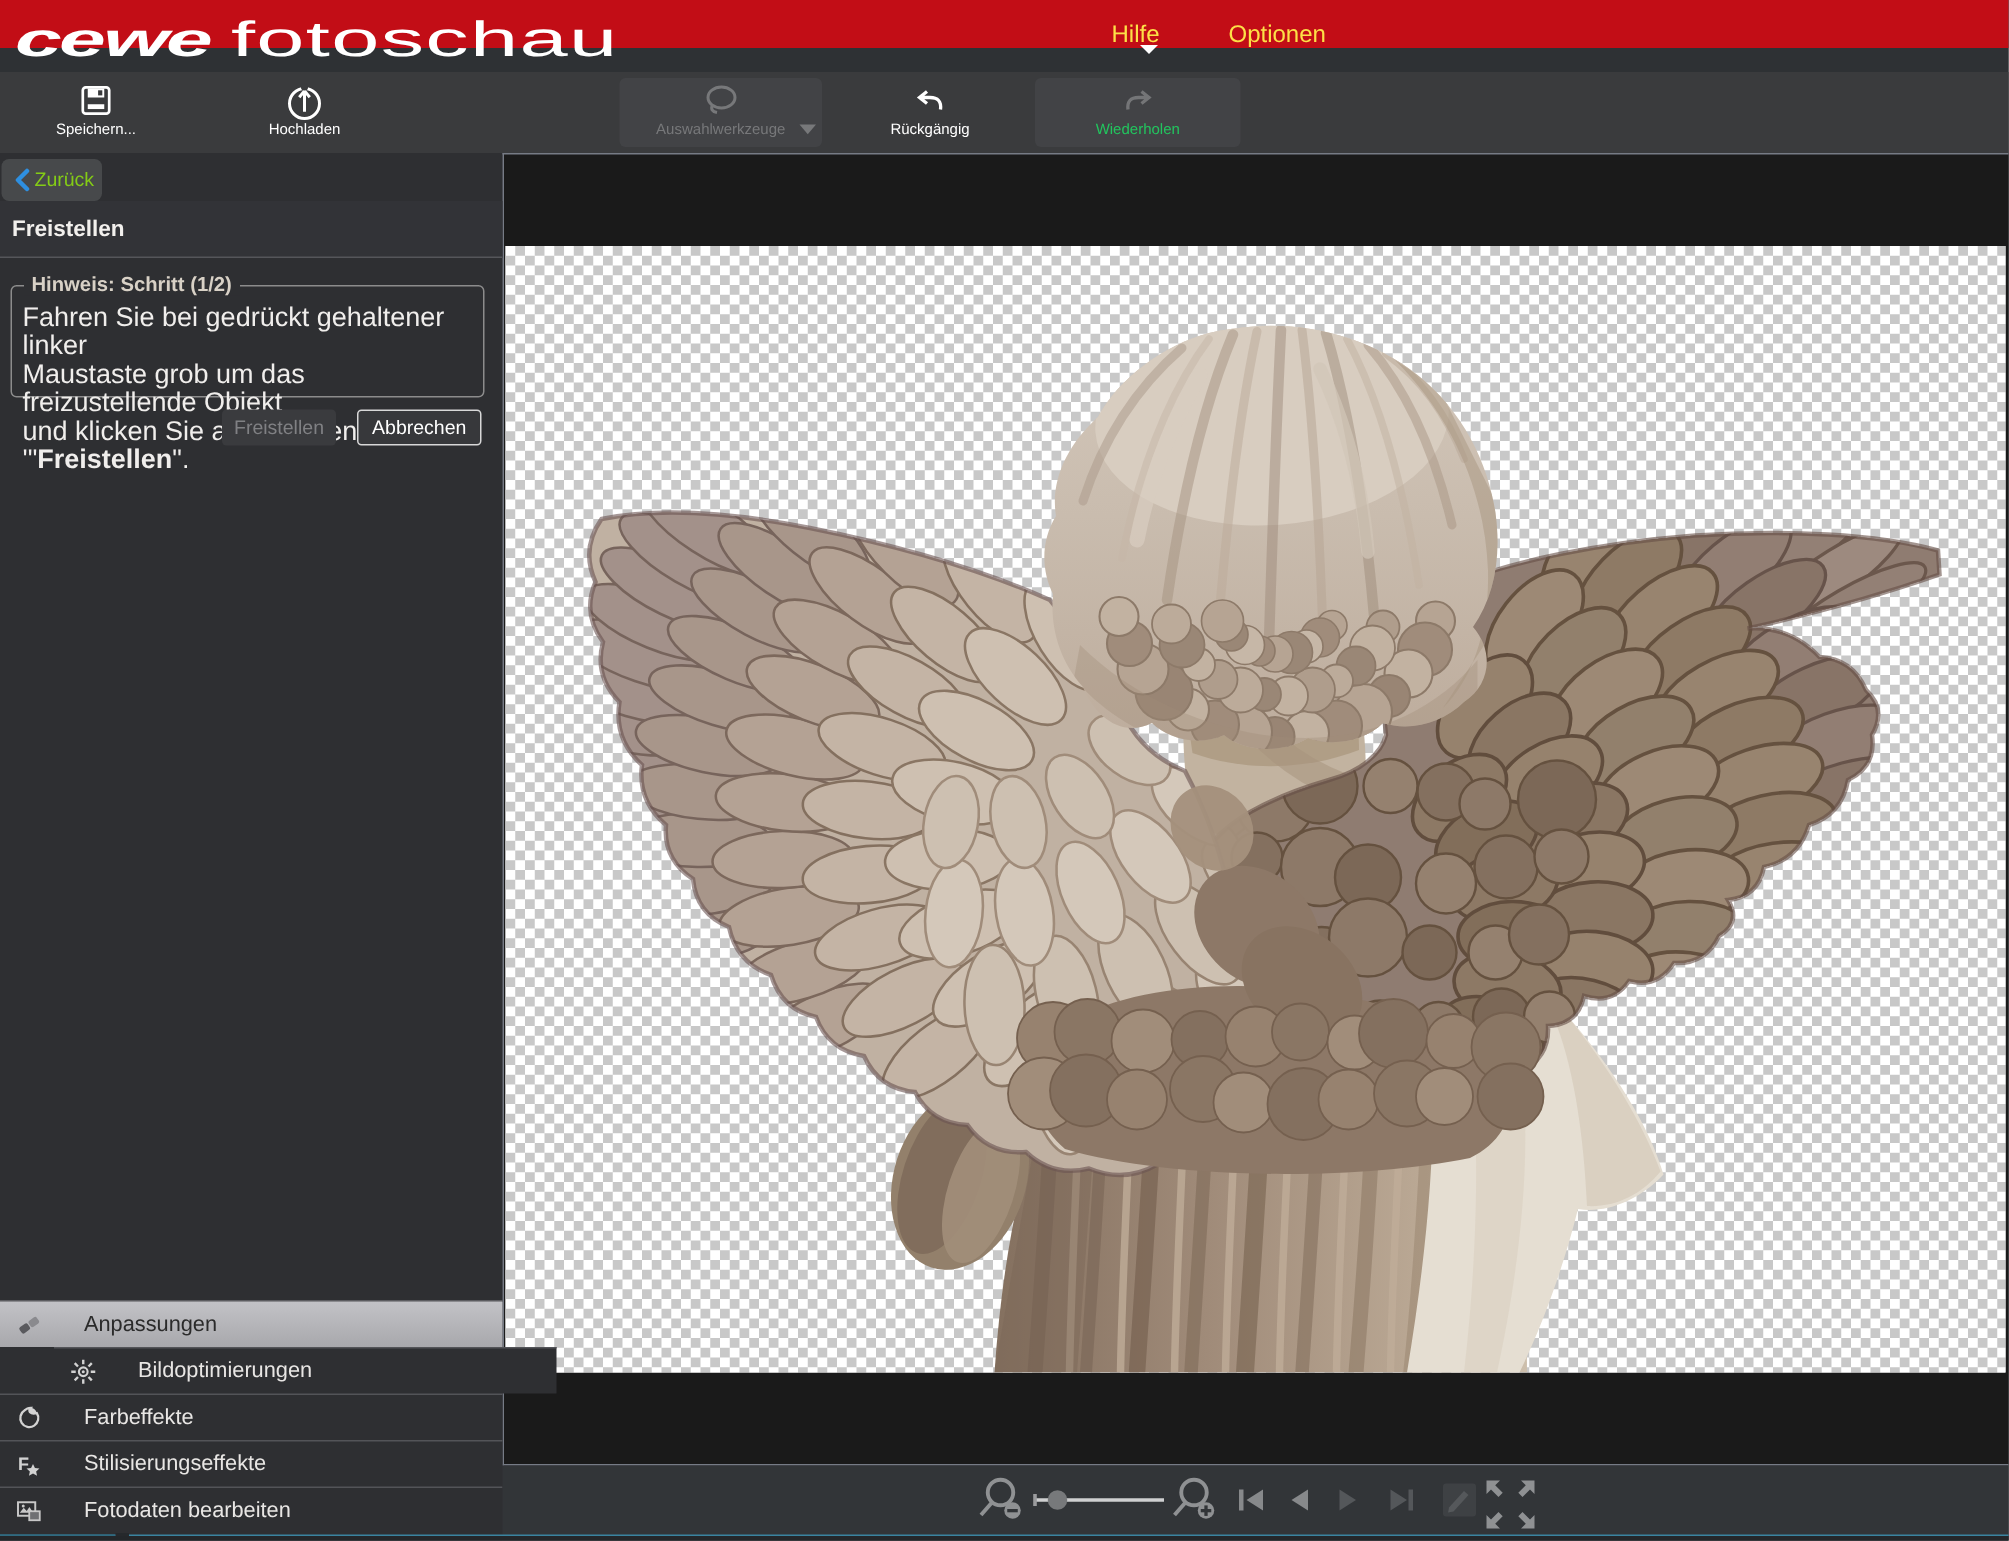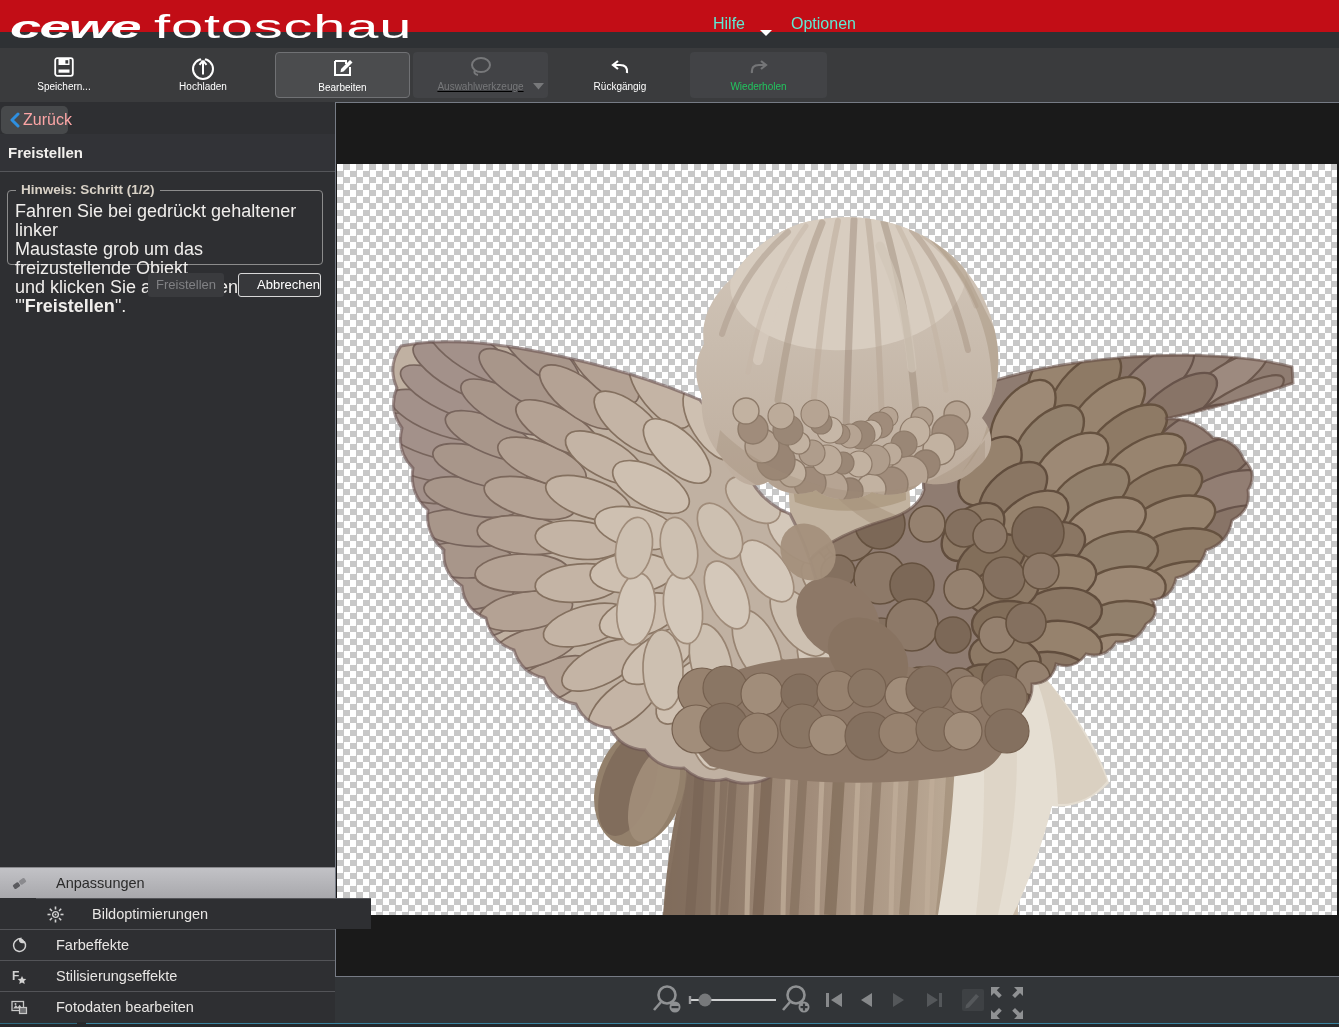--- a/index.html
+++ b/index.html
@@ -1,37 +1,37 @@
 <!DOCTYPE html>
 <html><head><meta charset="utf-8">
 <style>
   * { margin:0; padding:0; box-sizing:border-box; }
   html,body { width:1339px; height:1027px; overflow:hidden; background:#2e3134;
     font-family:"Liberation Sans", sans-serif; }
   .red { position:absolute; left:0; top:0; width:1339px; height:32px; background:#c20d16; }
   .logo { position:absolute; left:10px; top:7px; color:#fff; font-size:34px; transform:scaleX(1.75); transform-origin:0 50%; }
   .logo .cewe { font-style:italic; font-weight:bold; letter-spacing:-1px; font-size:32px; }
   .logo .foto { font-weight:400; letter-spacing:0.5px; margin-left:8px; font-size:33px; }
-  .menu { position:absolute; top:0; height:48px; color:#5eead4; font-size:16px; line-height:48px; }
+  .menu { position:absolute; top:0; height:48px; color:#fde047; font-size:16px; line-height:48px;margin-left:28px; }
   .toolbar { position:absolute; left:0; top:48px; width:1339px; height:54px; background:#3a3b3d; }
   .tbtn { position:absolute; top:4px; height:46px; border-radius:4px; text-align:center; }
   .tbtn .ic { height:26px; margin-top:3px; }
   .tbtn .lb { font-size:10px; color:#fff; margin-top:0; }
   .sidebar { position:absolute; left:0; top:102px; width:335px; height:925px; background:#2e2f32; }
   .canvas { position:absolute; left:335px; top:102px; width:1004px; height:875px;
       background:#1a1a1a; border:1px solid #767b85; border-right:none; }
   .checker { position:absolute; left:337px; top:164px; width:1000px; height:751px;
       background:#fff;
       background-image: conic-gradient(#c8c8c8 25%, #ffffff 0 50%, #c8c8c8 0 75%, #ffffff 0);
       background-size:13px 13px; }
   .bottombar { position:absolute; left:335px; top:977px; width:1004px; height:50px; background:#323538; }
   .bluebar { position:absolute; left:0; top:1022.5px; width:1339px; height:1.6px; background:#3a84a0; }
   .botdark { position:absolute; left:0; top:1024px; width:1339px; height:3px; background:#24272a; }
   .zurueck { position:absolute; left:1px; top:106px; width:67px; height:28px; background:#47494b;
-      border-radius:5px; color:#fca5a5; font-size:16px; line-height:28px; text-align:left; padding-left:22px; }
+      border-radius:5px; color:#84cc16; font-size:13px; line-height:28px; text-align:left; padding-left:22px; }
   .panelhead { position:absolute; left:0; top:134px; width:335px; height:38px; background:#323337;
       border-bottom:1px solid #55565a; color:#f2f0ed; font-weight:bold; font-size:15px; line-height:38px; padding-left:8px; }
   .hintbox { position:absolute; left:7px; top:190px; width:316px; height:75px;
       border:1px solid #8c8c8c; border-radius:4px; }
   .hintlegend { position:absolute; left:16px; top:182px; background:#2e2f32; padding:0 5px;
       color:#d8d1c6; font-weight:bold; font-size:13.5px; }
   .hinttext { position:absolute; left:15px; top:202px; width:300px; color:#f0eeec; font-size:18px; line-height:19px; }
   .btn { position:absolute; top:273px; height:24px; border-radius:3px; font-size:13px; text-align:center; line-height:24px; }
   .rows { position:absolute; left:0; top:867px; width:335px; }
   .row { position:absolute; left:0; width:335px; height:31px; color:#e8e6e4; font-size:14.5px;
@@ -41,28 +41,21 @@
 <body>
 <div class="red">
   <div class="logo"><span class="cewe">cewe</span><span class="foto">fotoschau</span></div>
   <div class="menu" style="left:713px;">Hilfe</div>
   <div class="menu" style="left:791px;">Optionen</div>
   <svg style="position:absolute;left:758px;top:28px" width="16" height="10">
       <path d="M2,2 L8,8 L14,2 Z" fill="#fff"></path>
     </svg>
 </div>
 <div class="toolbar">
-  <div class="tbtn" style="left:275px;width:135px;background:#4b4c4e;border:1px solid #707174;">
-    <div class="ic"><svg width="24" height="24" viewBox="0 0 24 24">
-          <path d="M4,5 h11 v3 M4,5 v14 h15 v-8" stroke="#fff" stroke-width="2" fill="none"></path>
-          <path d="M10,13 L19,4 l2.5,2.5 L12.5,15.5 L9.5,16.2 Z" fill="#fff"></path>
-        </svg></div>
-    <div class="lb">Bearbeiten</div>
-  </div>
-  <div class="tbtn" style="left:413px;width:135px;background:#424346;text-decoration:underline;">
+  <div class="tbtn" style="left:413px;width:135px;background:#424346;">
     <div class="ic"><svg width="26" height="24" viewBox="0 0 26 24">
           <ellipse cx="13" cy="10" rx="9" ry="7" fill="none" stroke="#77787a" stroke-width="2"></ellipse>
           <path d="M7,15 q-2,4 3,5" stroke="#77787a" stroke-width="2" fill="none"></path>
         </svg></div>
     <div class="lb" style="color:#77787a">Auswahlwerkzeuge</div>
     <svg style="position:absolute;right:3px;top:30px" width="13" height="9">
         <path d="M1,1 L6.5,7.5 L12,1 Z" fill="#77787a"></path>
       </svg>
   </div>
   <div class="tbtn" style="left:690px;width:137px;background:#424346;">
@@ -404,21 +397,21 @@
   </svg>
 <div class="zurueck">Zurück</div>
 <svg style="position:absolute;left:9px;top:112px" width="12" height="16">
     <path d="M9,2 L3,8 L9,14" stroke="#2e8fe0" stroke-width="3" fill="none" stroke-linecap="round" stroke-linejoin="round"></path>
   </svg>
 <div class="panelhead">Freistellen</div>
 <div class="hintbox"></div>
 <div class="hintlegend">Hinweis: Schritt (1/2)</div>
 <div class="hinttext">Fahren Sie bei gedrückt gehaltener linker<br>Maustaste grob um das freizustellende Objekt<br>und klicken Sie anschließend auf '"<b>Freistellen</b>".</div>
 <div class="btn" style="left:148px;width:76px;background:#3a3b3e;color:#808184;">Freistellen</div>
-<div class="btn" style="left:238px;width:83px;background:#37383b;border:1px solid #d8d8d8;color:#fff;line-height:22px;text-align:right;">Abbrechen</div>
+<div class="btn" style="left:238px;width:83px;background:#37383b;border:1px solid #d8d8d8;color:#fff;line-height:22px;">Abbrechen</div>
 <div class="rows">
   <div class="row" style="top:0;background:linear-gradient(#c2c2c6,#a8a8ac);color:#2b2b2b;border-top:1px solid #8a8a8e;">
     <svg class="ric" viewBox="0 0 17 17">
         <g transform="rotate(-35 8.5 8.5)">
           <rect x="1.5" y="6" width="6.6" height="5" rx="1.4" fill="#5a5a5e"></rect>
           <rect x="8.9" y="6" width="6.6" height="5" rx="1.4" fill="#8a8a8e"></rect>
         </g>
       </svg>
     Anpassungen</div>
   <div class="row" style="top:31px;margin-left:36px;">

